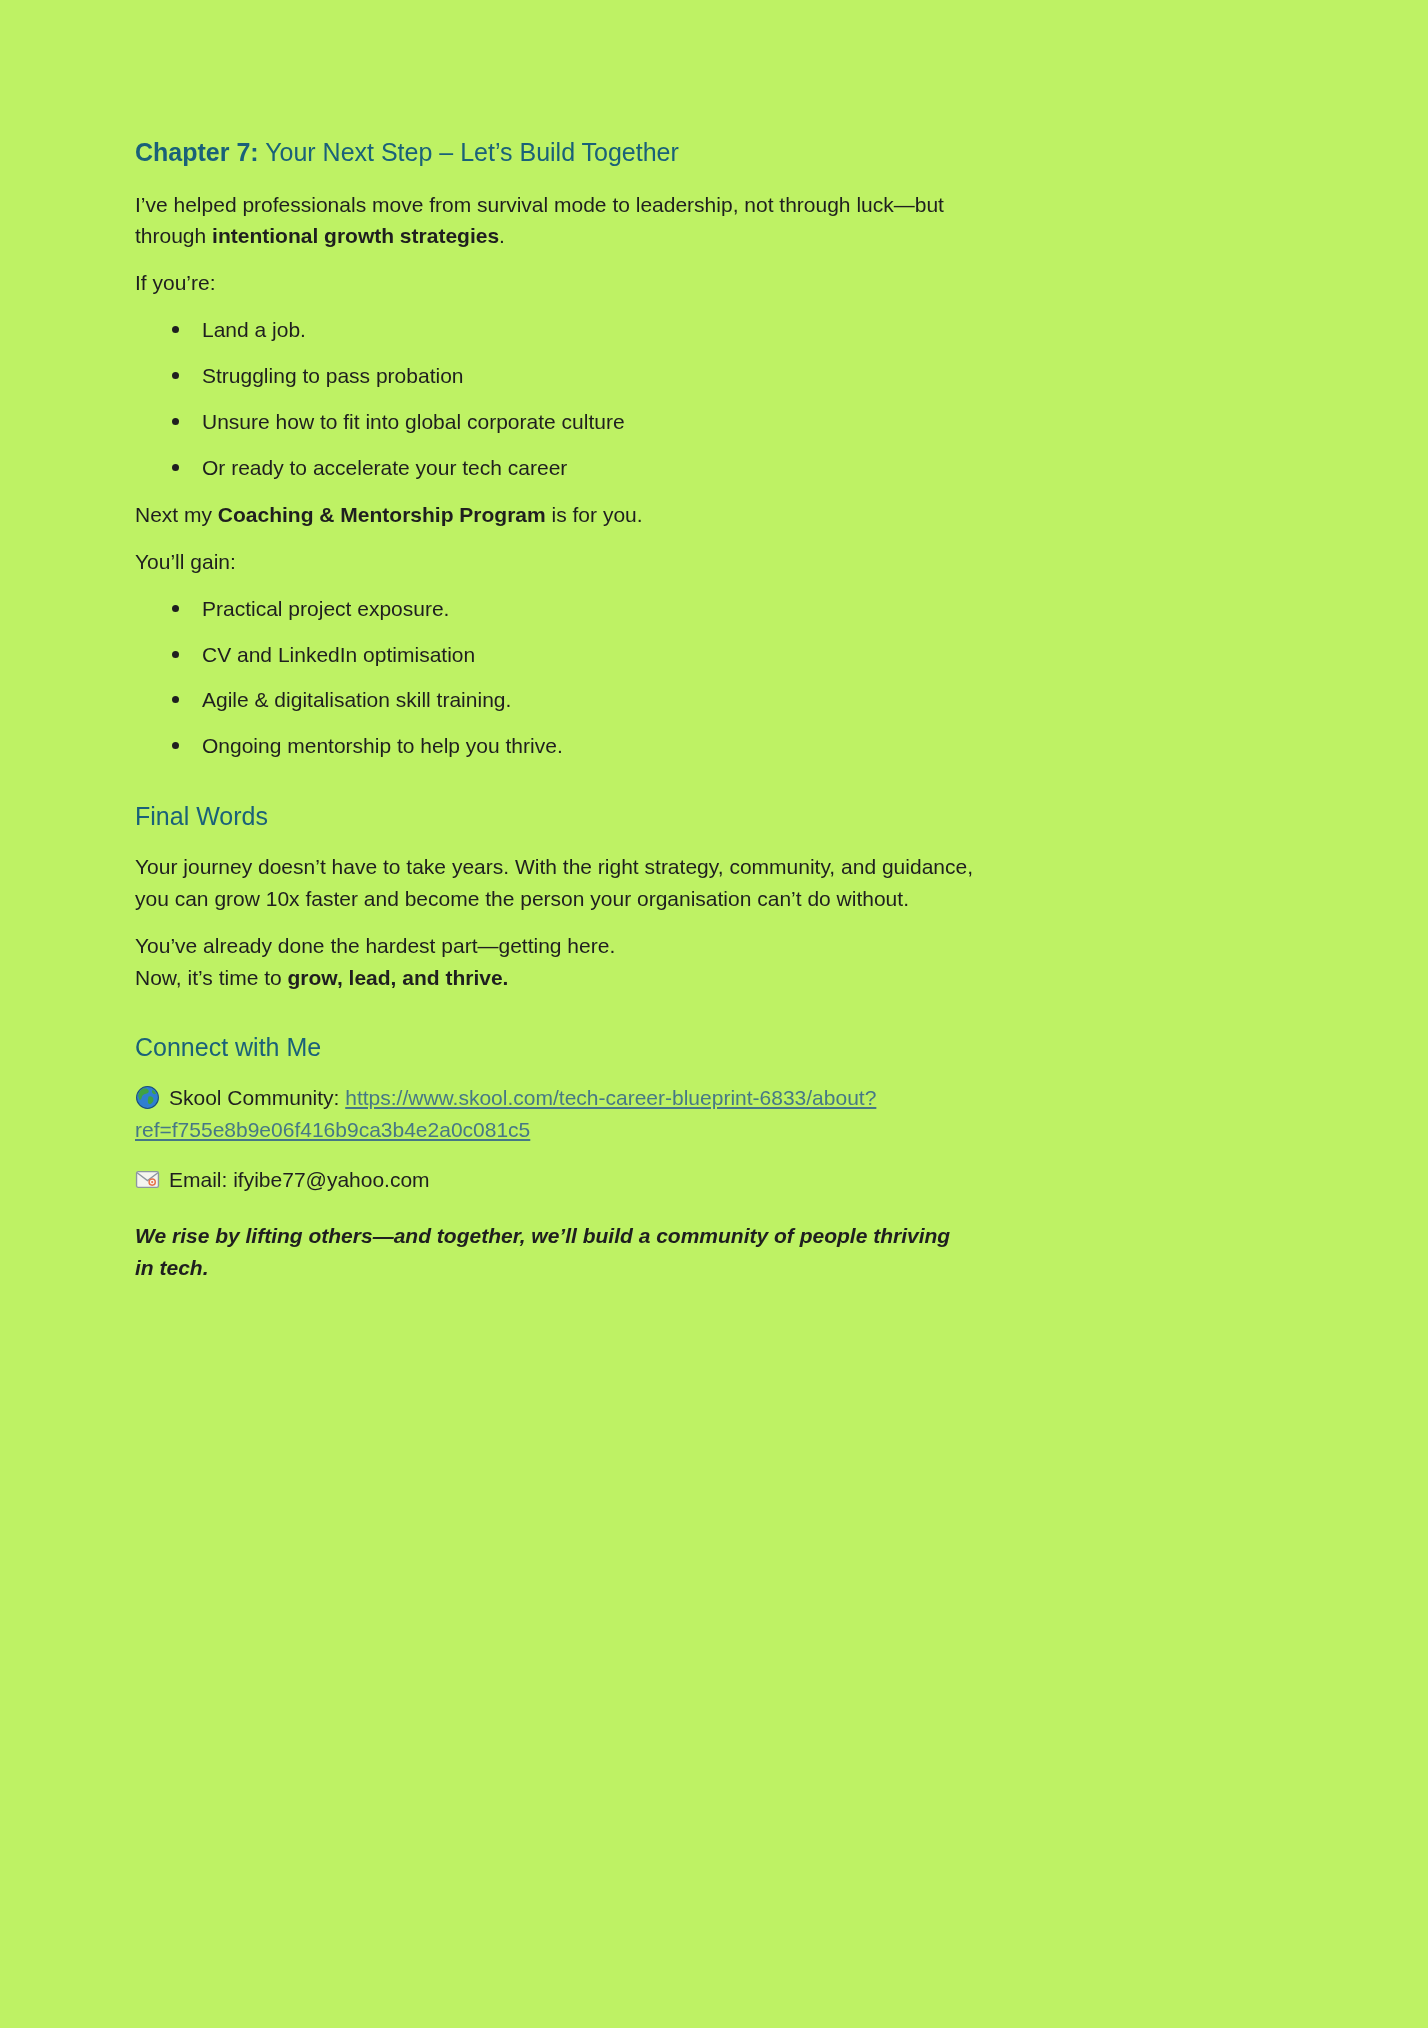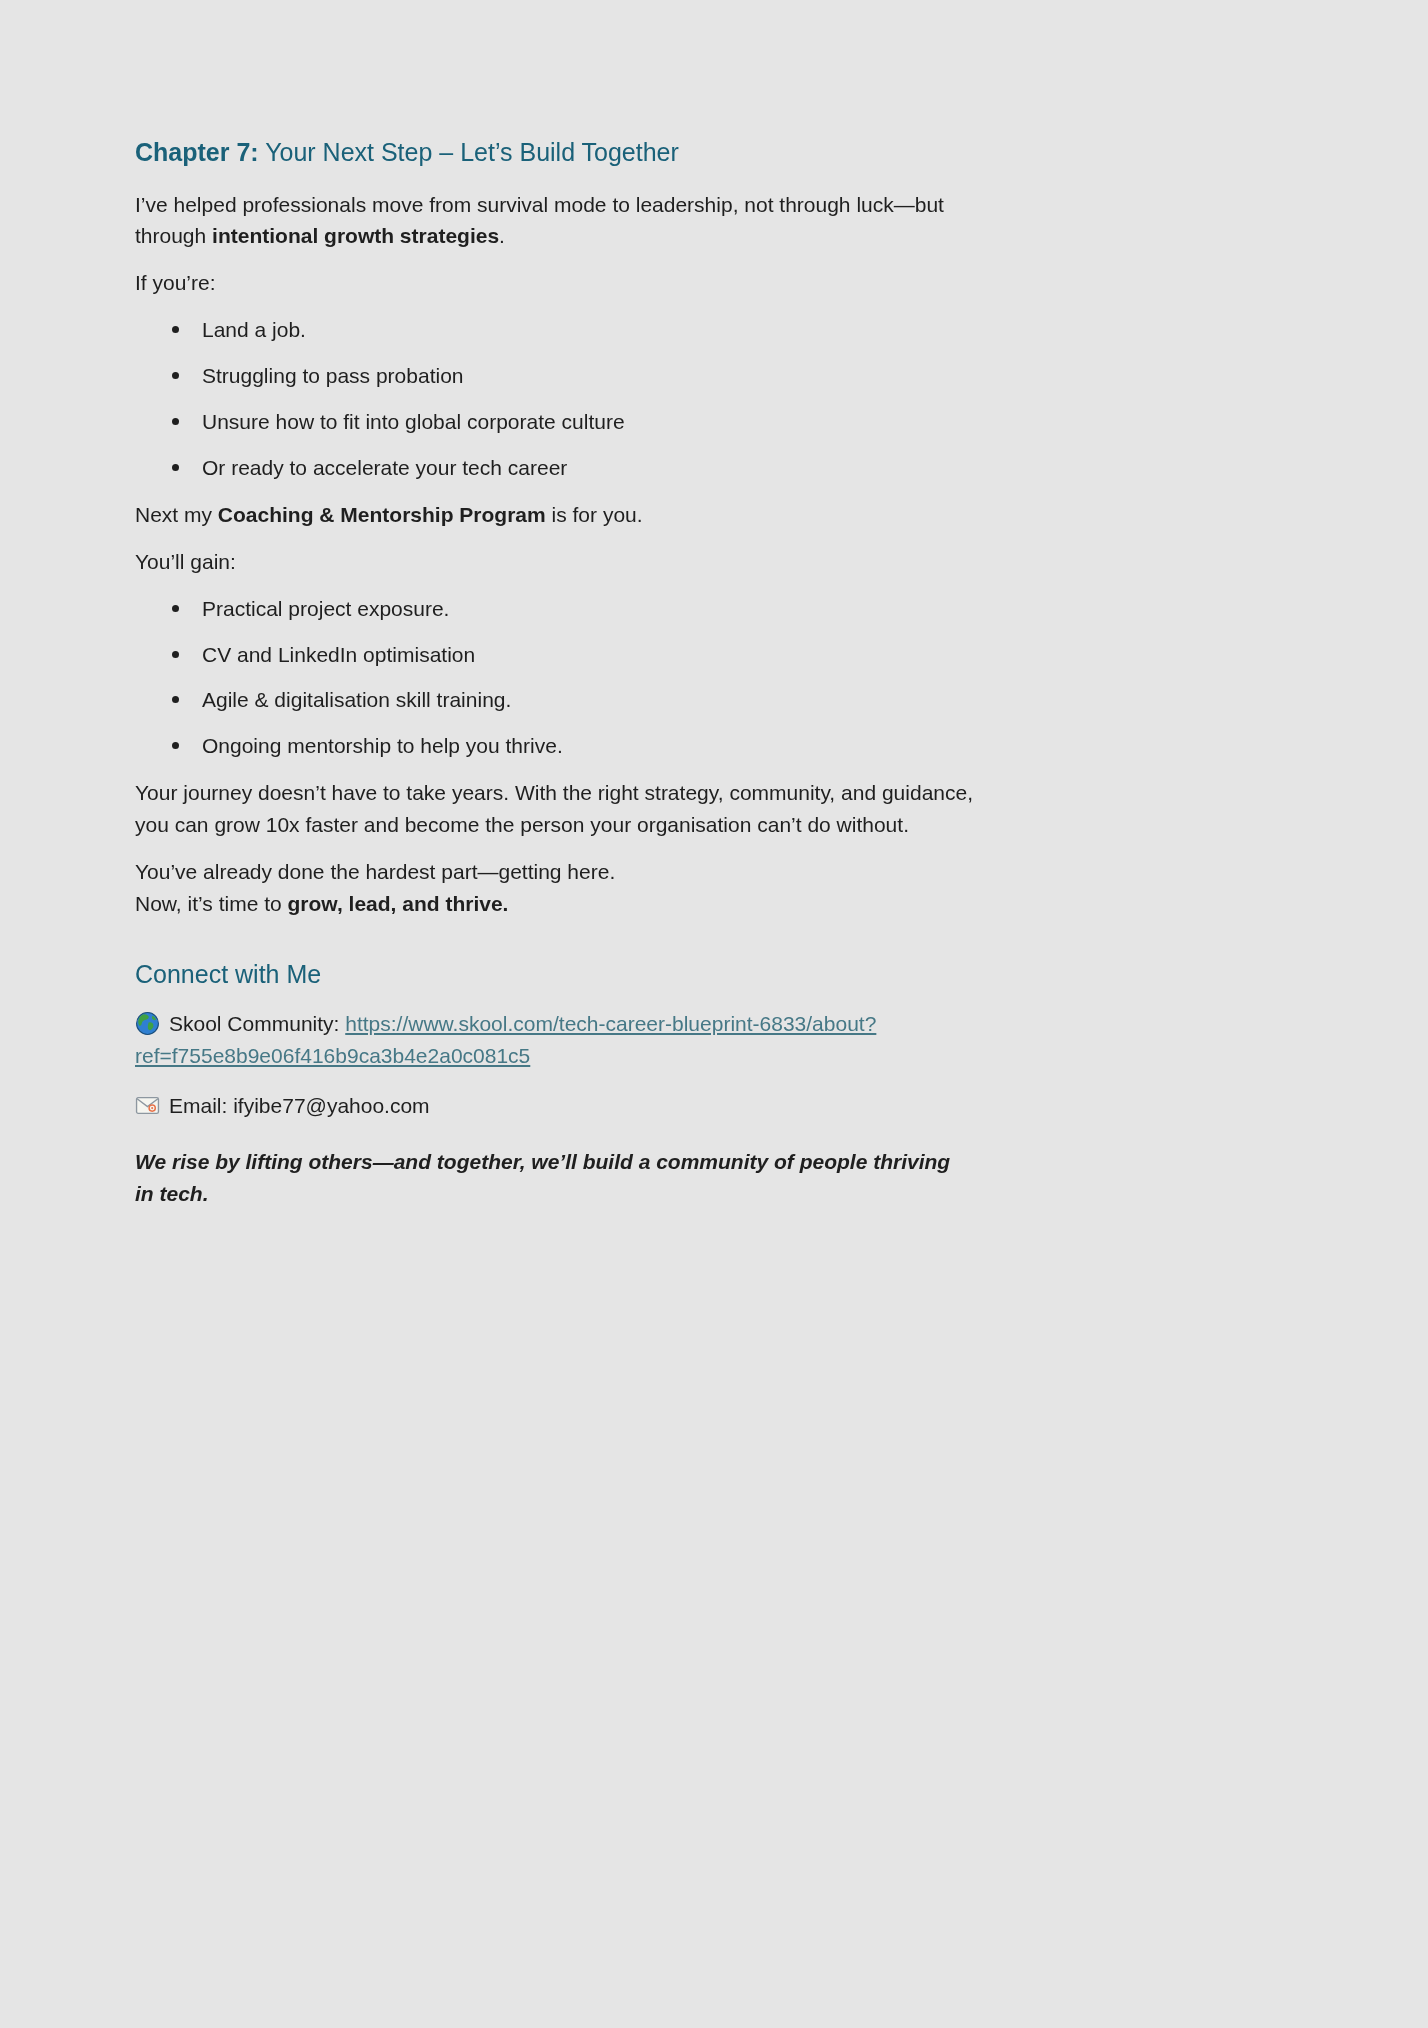--- a/index.html
+++ b/index.html
@@ -1,20 +1,20 @@
 <!DOCTYPE html>
 <html><head>
 <meta charset="utf-8">
 <style>
   html, body { margin: 0; padding: 0; background: #ffffff; }
   .page {
     position: relative;
     width: 1428px;
     height: 2028px;
-    background: #e5e5e5;
+    background: #bef264;
     font-family: "Liberation Sans", sans-serif;
     color: #1f1f1f;
     overflow: hidden;
   }
   .content {
     position: absolute;
     left: 135px;
     top: 136px;
     width: 838px;
     font-size: 21px;
@@ -97,20 +97,21 @@
 
     <p>You’ll gain:</p>
 
     <ul class="doc-list">
       <li>Practical project exposure.</li>
       <li>CV and LinkedIn optimisation</li>
       <li>Agile &amp; digitalisation skill training.</li>
       <li>Ongoing mentorship to help you thrive.</li>
     </ul>
 
+    <h2 class="section">Final Words</h2>
 
     <p class="justified">Your journey doesn’t have to take years. With the right strategy, community, and guidance, you can grow 10x faster and become the person your organisation can’t do without.</p>
 
     <p><span>You’ve already done the hardest part—getting here.</span><br><span>Now, it’s time to </span><b>grow, lead, and thrive.</b></p>
 
     <h2 class="section">Connect with Me</h2>
 
 
     <div class="connect-item">
       <span class="icon">

